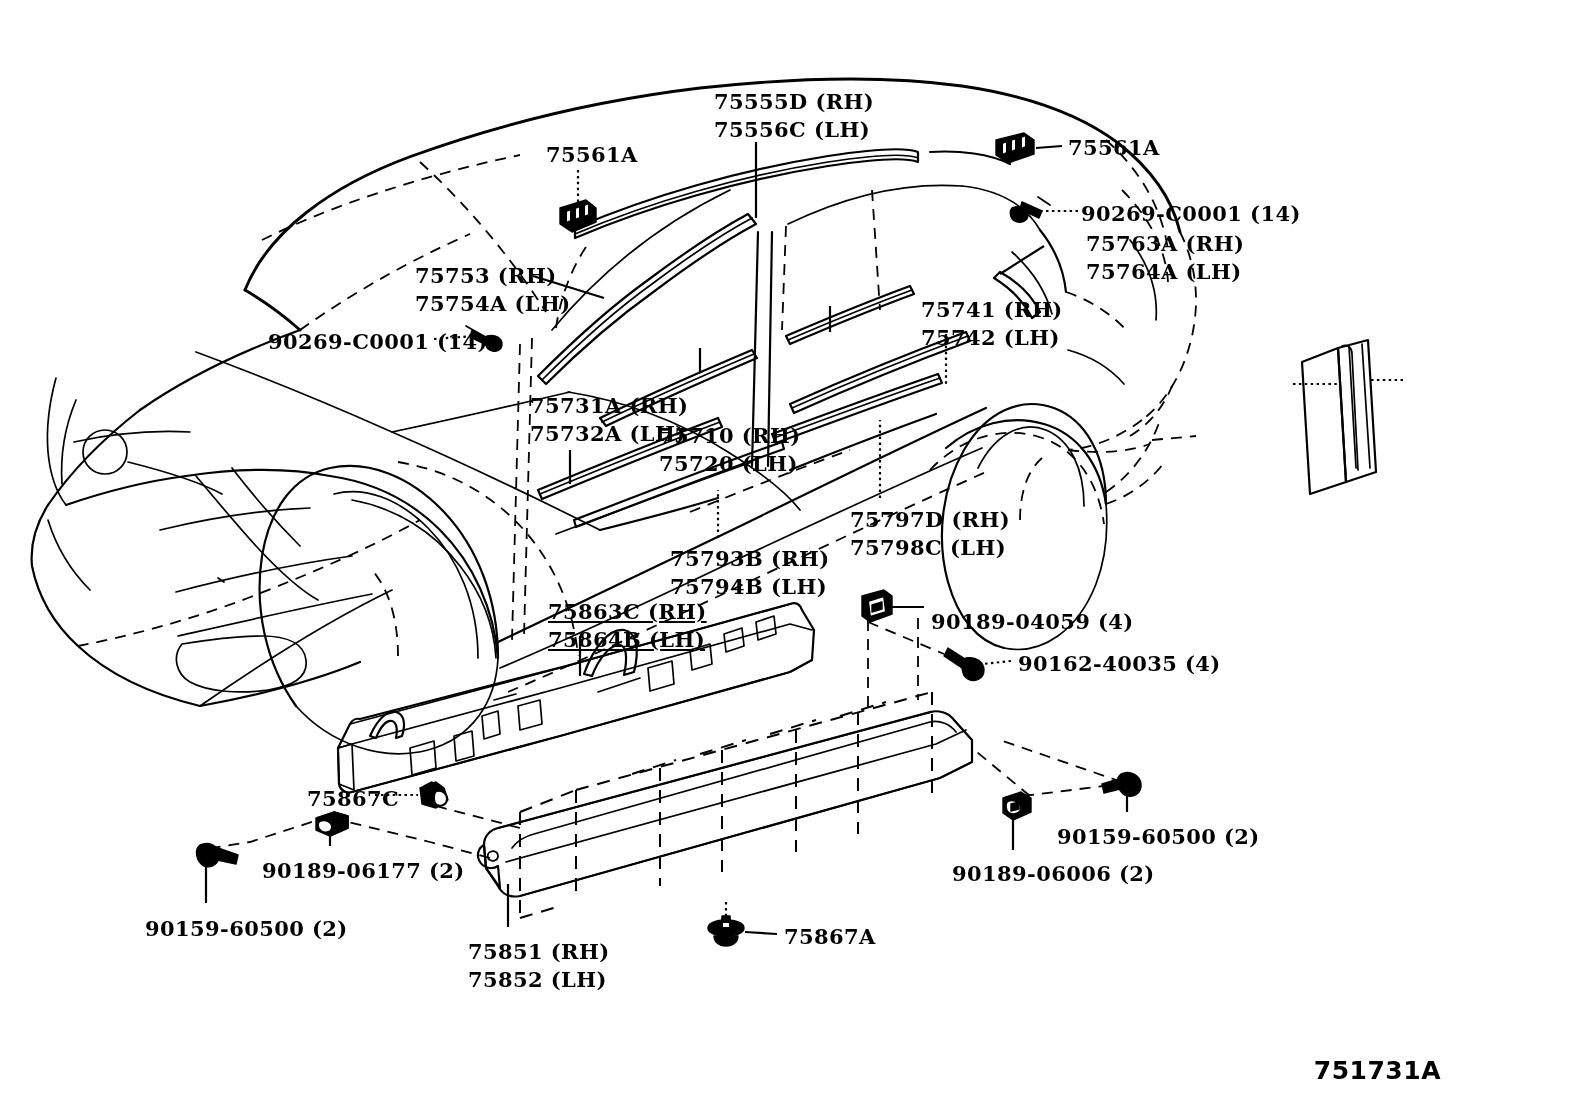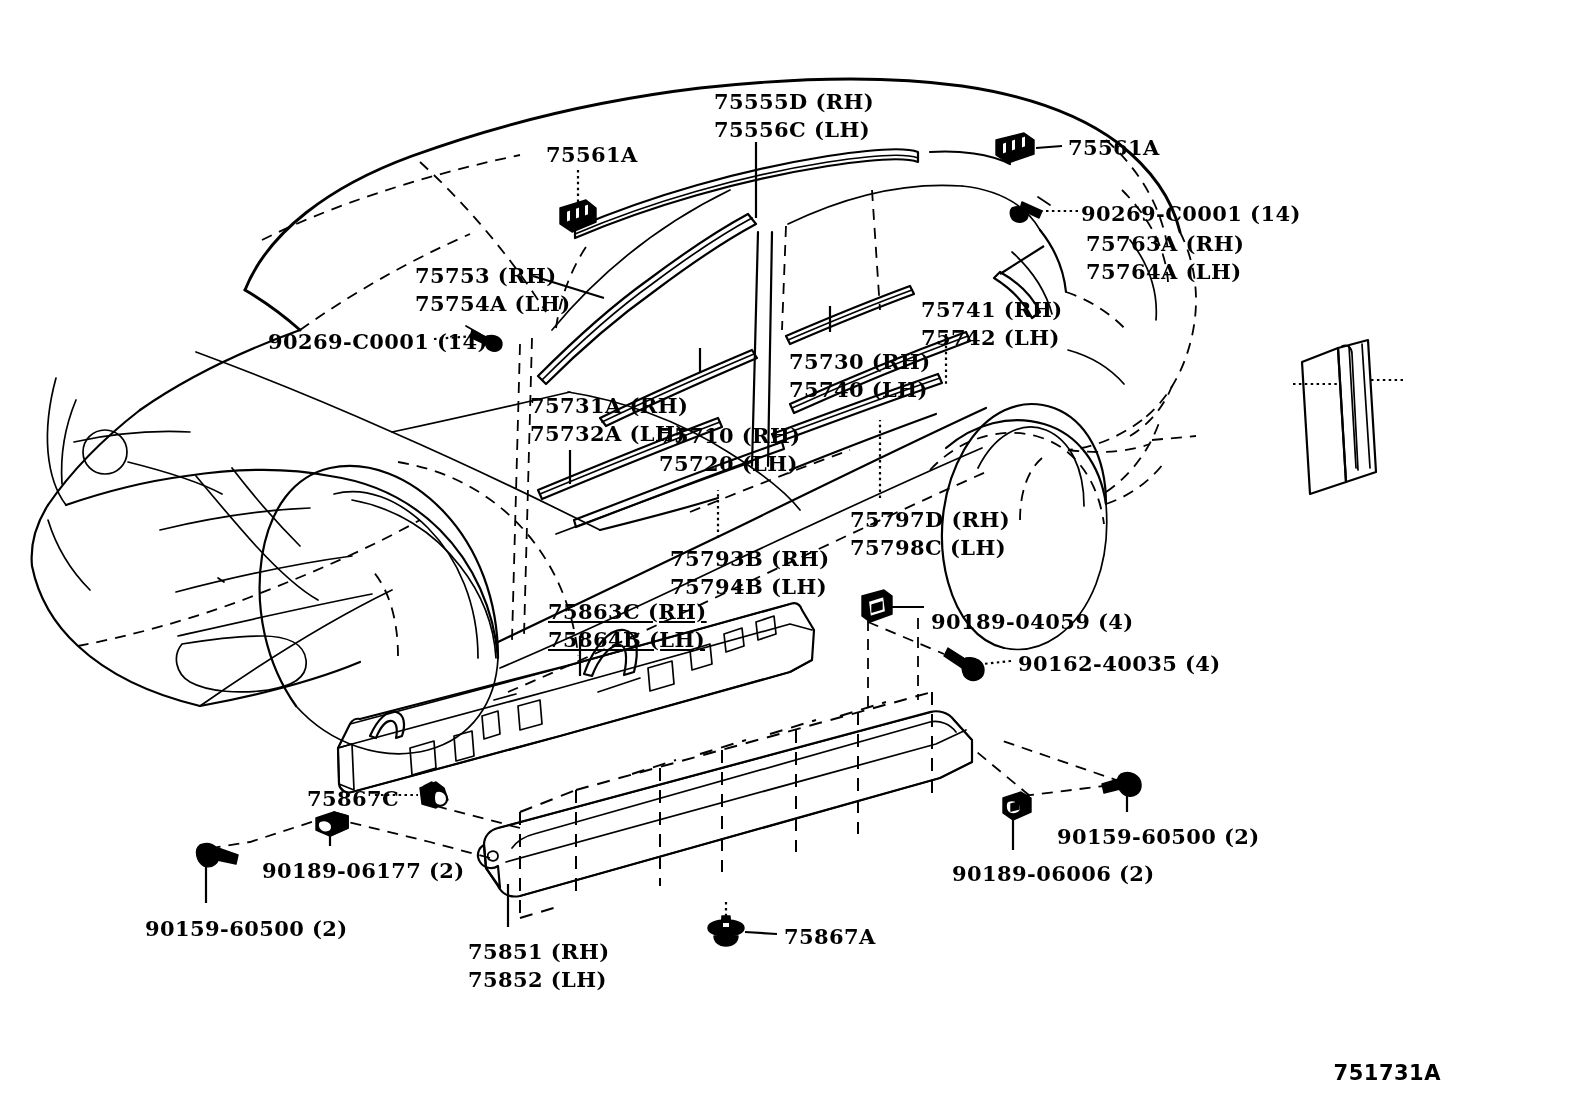--- a/index.html
+++ b/index.html
@@ -20,21 +20,21 @@
     white-space:pre;
     line-height:27px;
     -webkit-font-smoothing:none;
   }
   .lbl.l2{line-height:28px;}
   .diagcode{
     position:absolute;
     right:18px;bottom:14px;
     font-family:"DejaVu Sans", sans-serif;
     font-weight:700;
-    font-size:21px;
+    font-size:25px;
     letter-spacing:0.5px;
     color:#000;
   }
   .solid{stroke:#000;fill:none;stroke-linecap:round;stroke-linejoin:round;}
   .thin{stroke-width:1.7;}
   .med{stroke-width:2.2;}
   .thick{stroke-width:2.9;}
   .dash{stroke:#000;fill:none;stroke-width:1.8;stroke-dasharray:11 8;stroke-linecap:butt;}
   .dash2{stroke:#000;fill:none;stroke-width:2.0;stroke-dasharray:13 9;stroke-linecap:butt;}
   .lead{stroke:#000;fill:none;stroke-width:2.2;stroke-linecap:butt;}
@@ -410,21 +410,20 @@
   <div class="lbl" style="left:1081px;top:200px;"><span>90269-C0001 (14)</span></div>
 
   <div class="lbl l2" style="left:1052px;top:230px;margin-left:34px;"><span>75763A (RH)</span><br><span>75764A (LH)</span></div>
 
   <div class="lbl l2" style="left:415px;top:262px;"><span>75753 (RH)</span><br><span>75754A (LH)</span></div>
 
   <div class="lbl" style="left:268px;top:328px;"><span>90269-C0001 (14)</span></div>
 
   <div class="lbl l2" style="left:901px;top:296px;margin-left:20px;"><span>75741 (RH)</span><br><span>75742 (LH)</span></div>
 
-  <div class="lbl l2" style="left:789px;top:348px;"><span>75730 (RH)</span><br><span>75740 (LH)</span></div>
 
   <div class="lbl l2" style="left:659px;top:380px;margin-top:42px;"><span>75710 (RH)</span><br><span>75720 (LH)</span></div>
 
   <div class="lbl l2" style="left:530px;top:392px;"><span>75731A (RH)</span><br><span>75732A (LH)</span></div>
 
 
 
   <div class="lbl l2" style="left:850px;top:506px;"><span>75797D (RH)</span><br><span>75798C (LH)</span></div>
 
   <div class="lbl l2" style="left:670px;top:545px;"><span>75793B (RH)</span><br><span>75794B (LH)</span></div>

